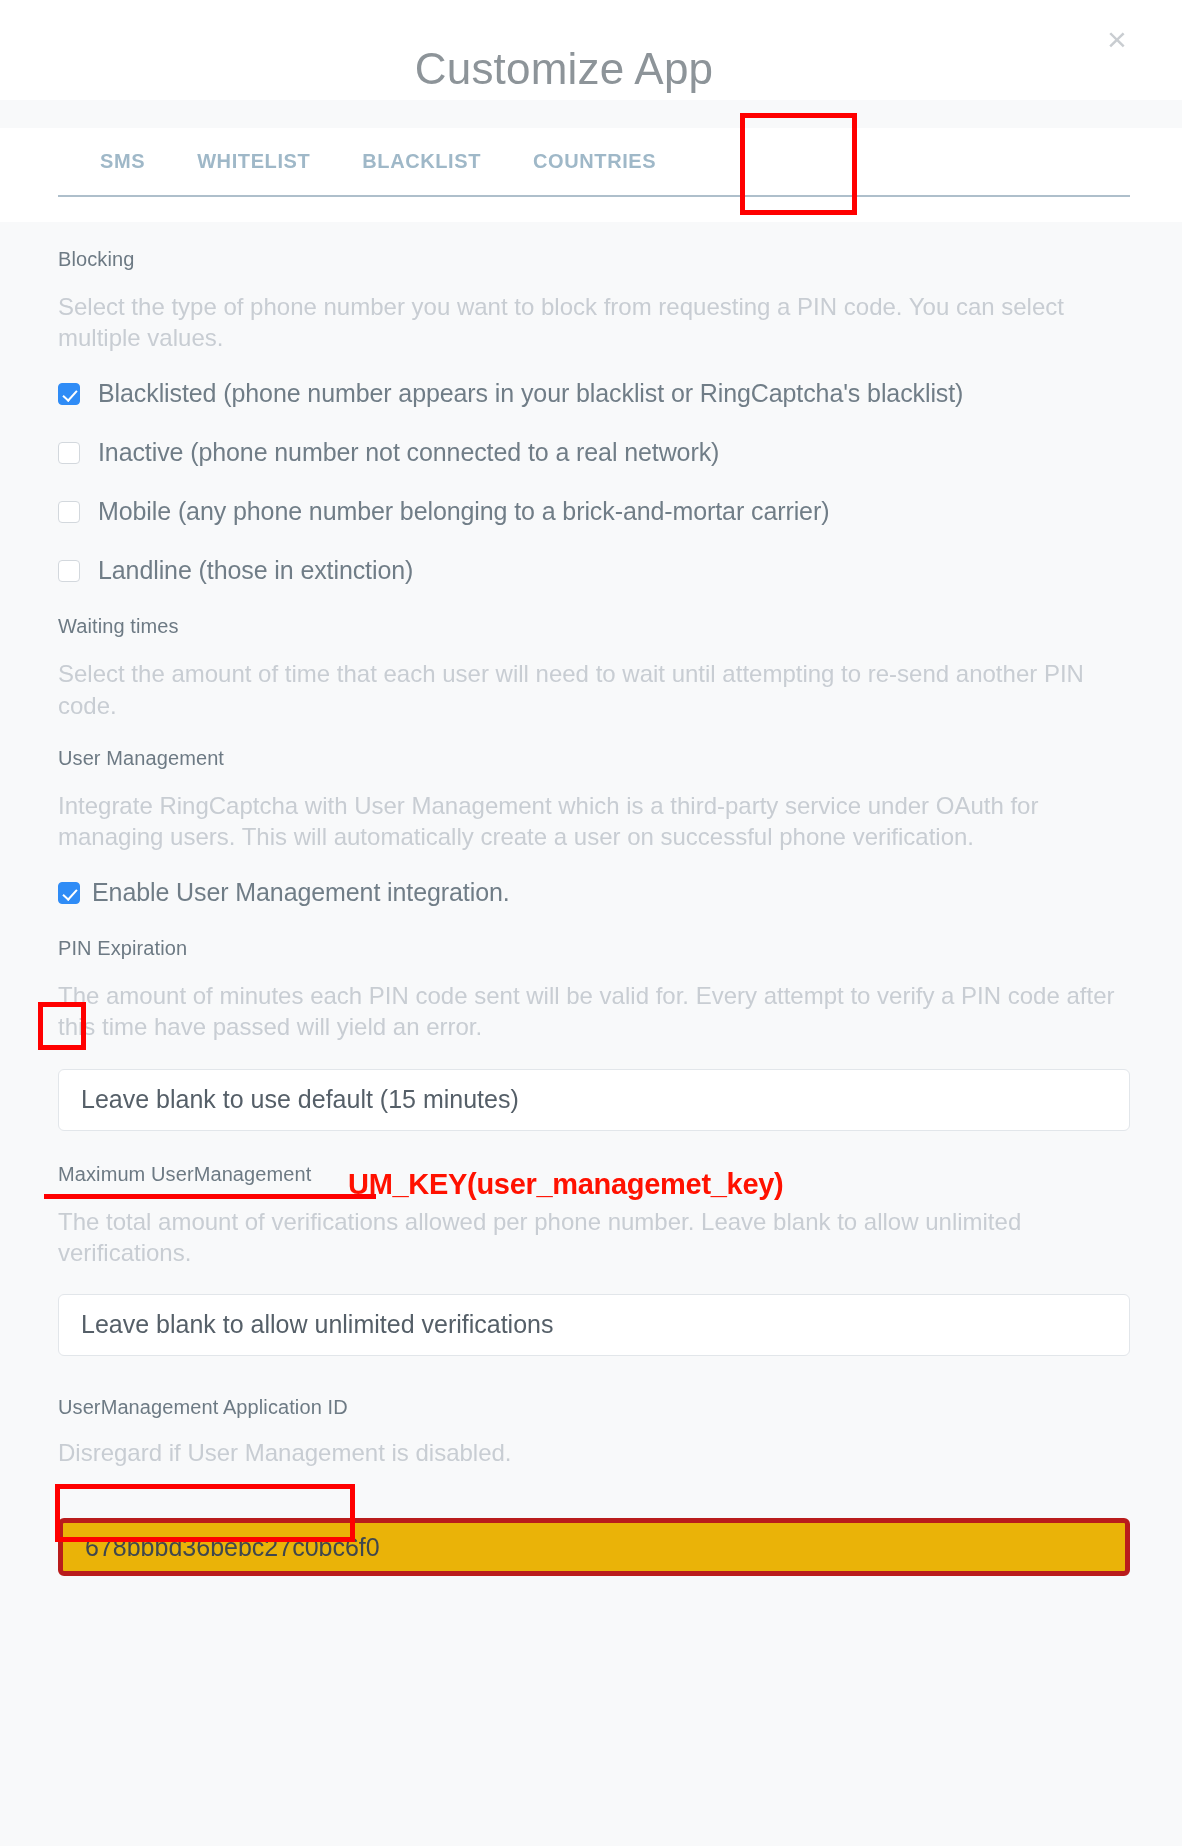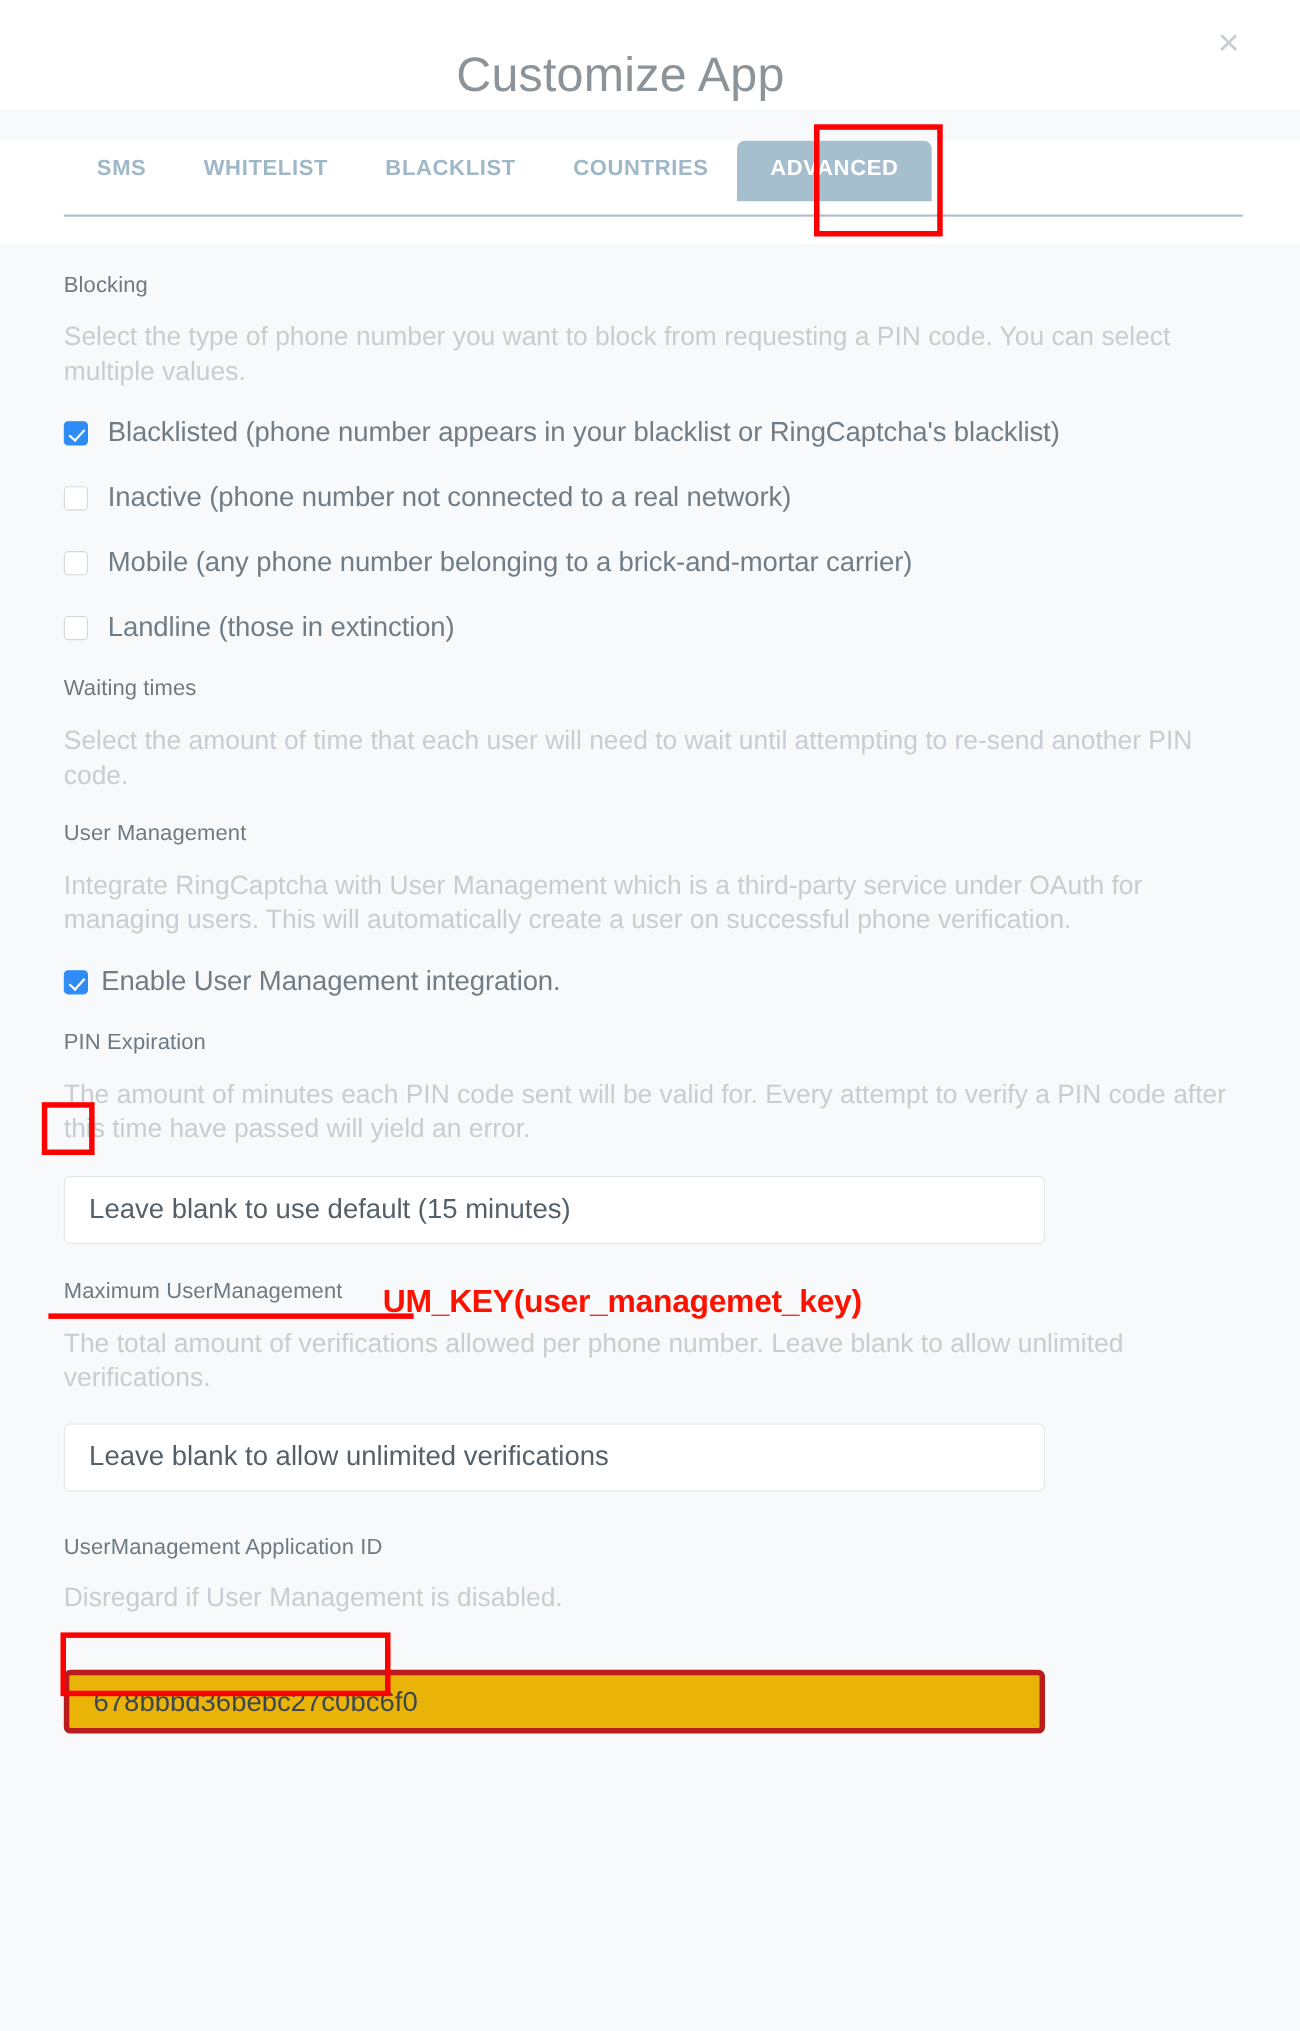--- a/index.html
+++ b/index.html
@@ -63,24 +63,24 @@
   .tabs-wrap {
     position: absolute;
     top: 128px;
     left: 0;
     width: 1182px;
     height: 94px;
     background: #ffffff;
   }
   .tabs {
     position: absolute;
-    left: 58px;
+    left: 70px;
     top: 0;
     display: flex;
-    align-items: flex-start;
+    align-items: center;
     height: 68px;
   }
   .tab {
     font-size: 20px;
     font-weight: bold;
     letter-spacing: 0.6px;
     color: #9fb8c8;
     padding: 14px 26px 16px 26px;
     cursor: pointer;
     white-space: nowrap;
@@ -192,21 +192,21 @@
     top: 1002px;
     width: 48px;
     height: 48px;
     border: 5px solid #ff0000;
     z-index: 30;
     pointer-events: none;
   }
 
   
   .field {
-    width: 892px;
+    width: 1072px;
     height: 62px;
     border: 1px solid #e2e6ea;
     border-radius: 6px;
     background: #ffffff;
     font-size: 25px;
     color: #555f68;
     padding: 0 22px;
     font-family: "Liberation Sans", sans-serif;
     outline: none;
     margin-bottom: 6px;
@@ -269,21 +269,20 @@
   <div class="close-btn">×</div>
 
   <div class="title">Customize App</div>
 
   <div class="tabs-wrap">
     <div class="tabs">
       <button class="tab first">SMS</button>
       <button class="tab">WHITELIST</button>
       <button class="tab">BLACKLIST</button>
       <button class="tab">COUNTRIES</button>
-      <button class="tab active">ADVANCED</button>
     </div>
     <div class="tabs-rule"></div>
   </div>
 
   <div class="hl-advanced"></div>
 
   <div class="content">
 
     
     <div class="sec-label">Blocking</div>

